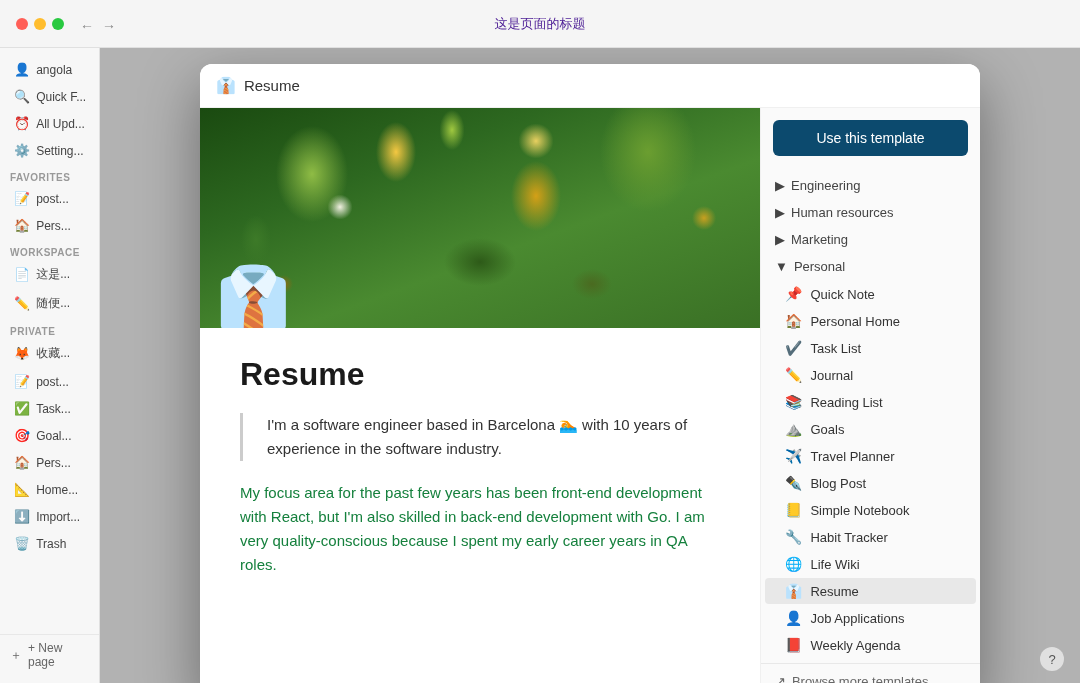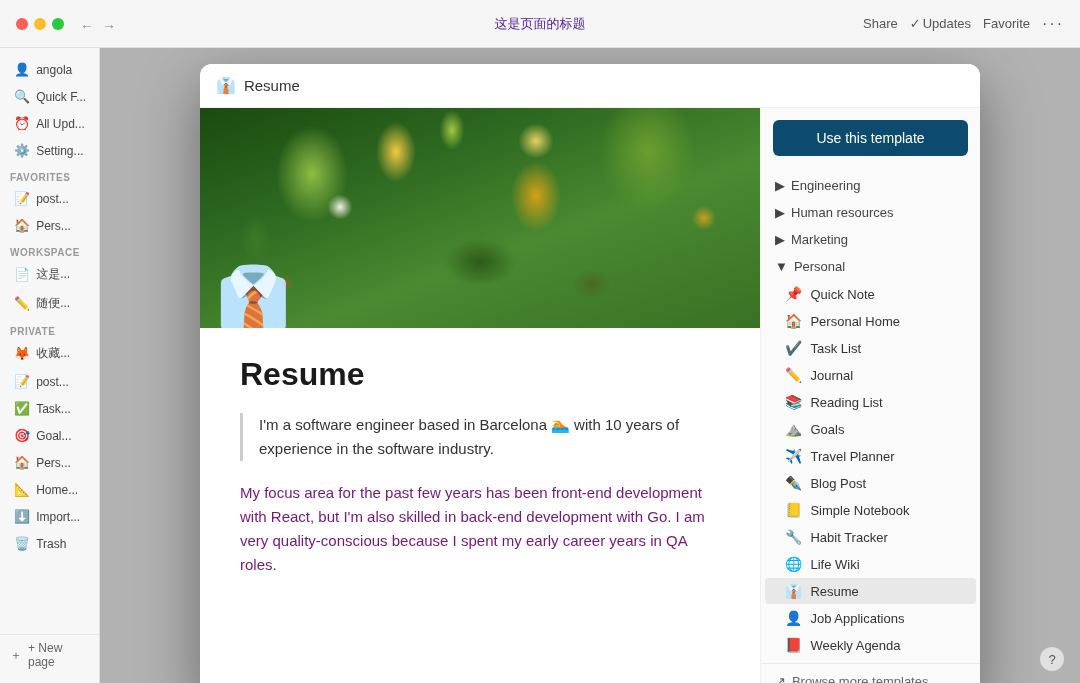--- a/index.html
+++ b/index.html
@@ -217,31 +217,31 @@
     }
     .resume-title {
       font-size: 32px;
       font-weight: 700;
       color: #1a1a1a;
       margin-bottom: 20px;
       margin-top: 8px;
     }
     .resume-blockquote {
       border-left: 3px solid #ccc;
-      padding-left: 16px;
+      padding-left: 24px;
       margin-bottom: 20px;
     }
     .resume-blockquote p {
       font-size: 15px;
       color: #333;
       line-height: 1.6;
     }
     .resume-text {
       font-size: 15px;
-      color: #701a75;
+      color: #15803d;
       line-height: 1.6;
     }
 
     
     .modal-right {
       width: 220px;
       border-left: 1px solid #f0f0f0;
       background: #fafafa;
       display: flex;
       flex-direction: column;
@@ -336,29 +336,20 @@
   <div class="traffic-lights">
     <div class="traffic-light tl-red"></div>
     <div class="traffic-light tl-yellow"></div>
     <div class="traffic-light tl-green"></div>
   </div>
   <div class="titlebar-nav">
     <span>←</span>
     <span>→</span>
   </div>
   <div class="titlebar-title">这是页面的标题</div>
-  <div class="titlebar-actions">
-    <span>Share</span>
-    <span class="updates">
-      <span>✓</span>
-      <span>Updates</span>
-    </span>
-    <span>Favorite</span>
-    <span class="more-dots">···</span>
-  </div>
 </div>
 
 <div class="app-body">
 
   <div class="sidebar">
     <div class="sidebar-item">
       <span class="icon">👤</span>
       <span>angola</span>
     </div>
     <div class="sidebar-item">

